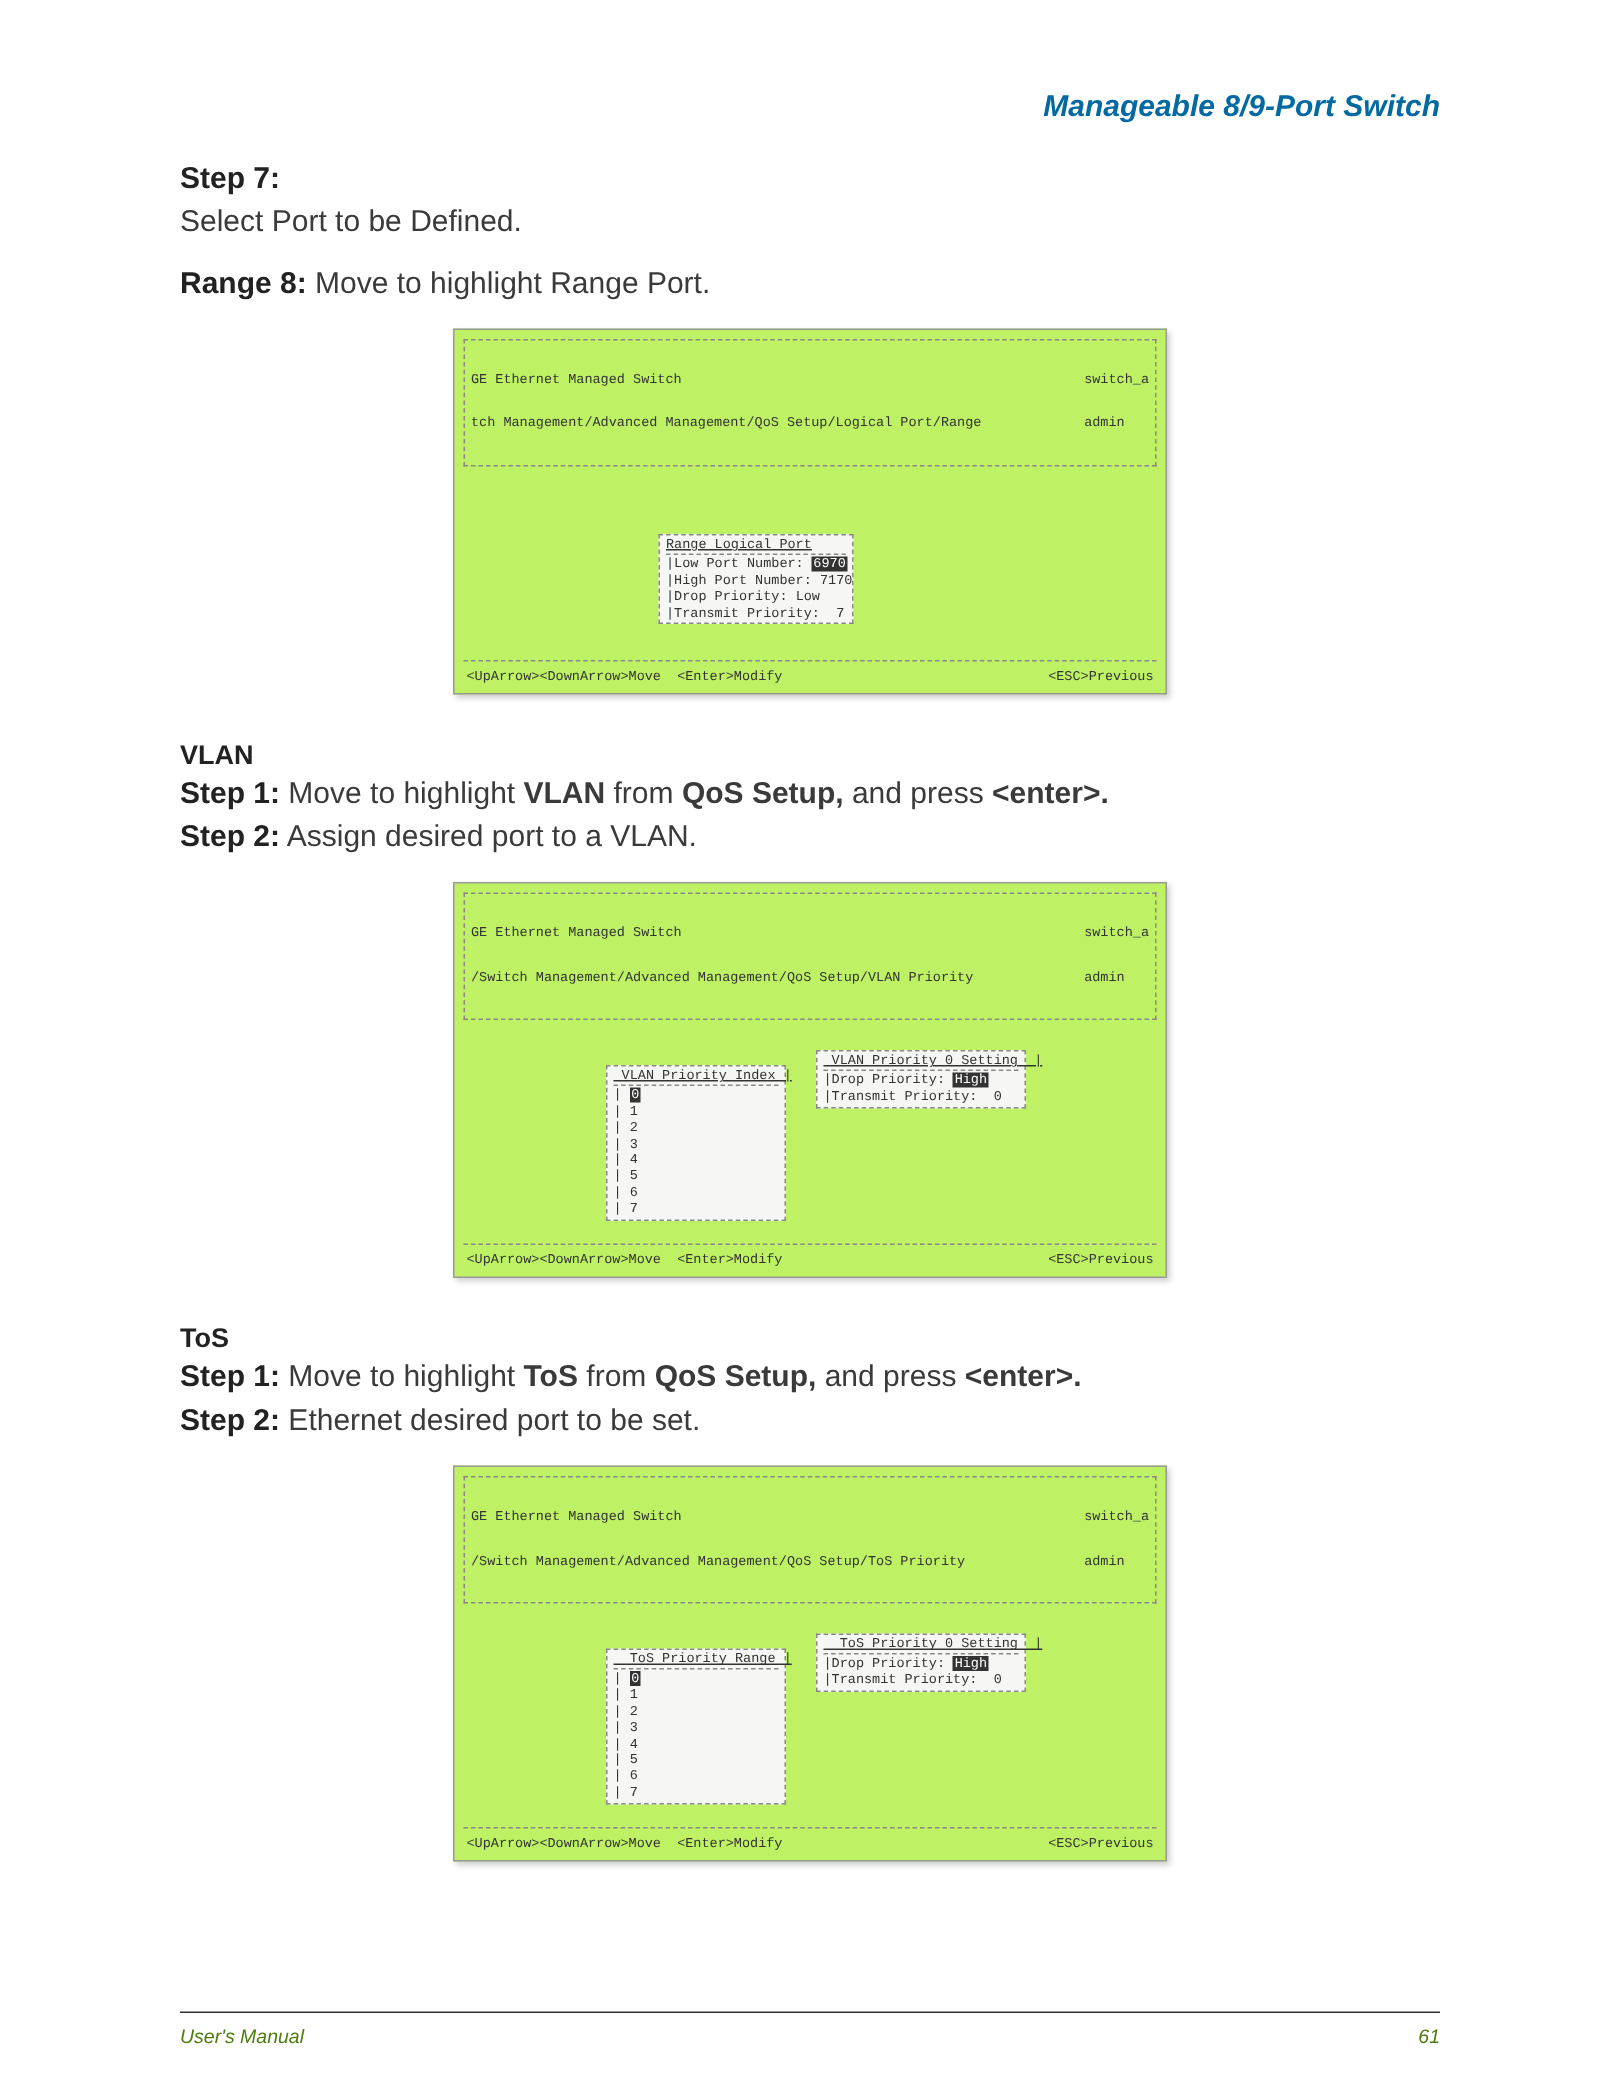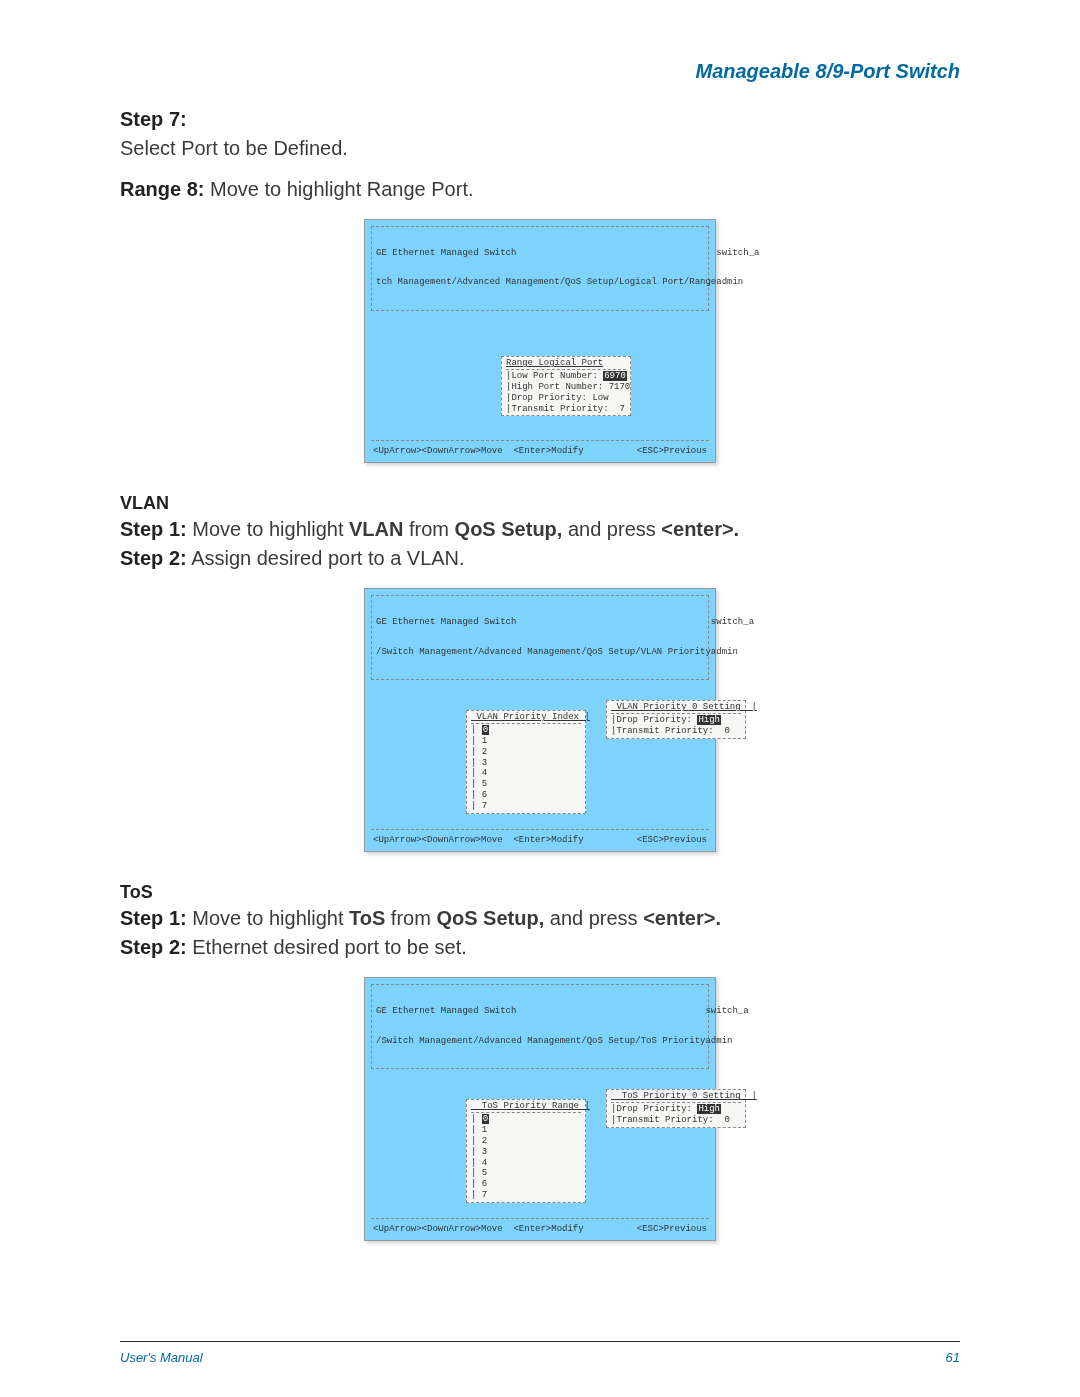--- a/index.html
+++ b/index.html
@@ -17,23 +17,23 @@
       font-weight: bold;
       font-size: 20px;
       color: #0369a1;
       margin-bottom: 25px;
     }
     .step-block { margin-bottom: 6px; font-size: 20px; color: #3a3a3a; }
     .step-label { font-weight: bold; color: #222; }
     .section-gap { margin-top: 18px; }
     .section-title { font-weight: bold; font-size: 18px; color: #222; margin-top: 30px; margin-bottom: 4px; }
     .screenshot {
-      width: 352px;
+      width: 476px;
       margin: 18px auto 22px auto;
-      background: #7dd3fc;
+      background: #bef264;
       border: 1px solid #999;
       box-shadow: 2px 2px 4px rgba(0,0,0,0.2);
       font-family: "Courier New", monospace;
       font-size: 9px;
       color: #333;
       position: relative;
       padding: 6px;
     }
     .scr-header {
       border: 1px dashed #888;
@@ -86,21 +86,21 @@
     }
     .page-footer {
       position: absolute;
       left: 120px;
       right: 120px;
       bottom: 32px;
       display: flex;
       justify-content: space-between;
       font-style: italic;
       font-size: 13px;
-      color: #0369a1;
+      color: #4d7c0f;
     }
     .list-col { line-height: 1.2; }
   </style>
 </head>
 <body>
 
 <div class="page-header">Manageable 8/9-Port Switch</div>
 
 <div class="step-block">
   <span class="step-label">Step 7:</span>

